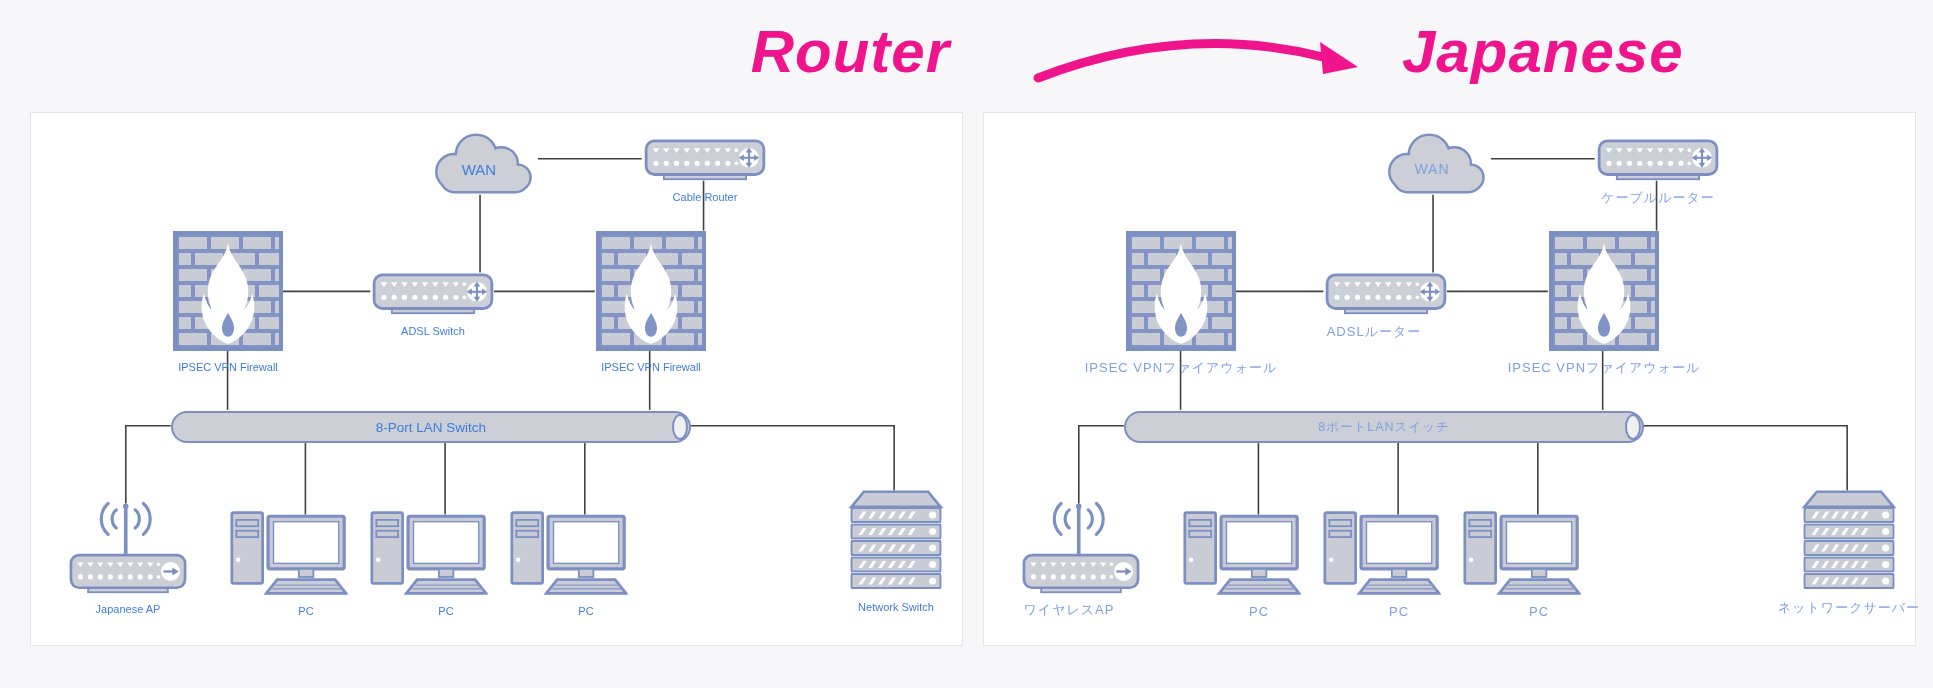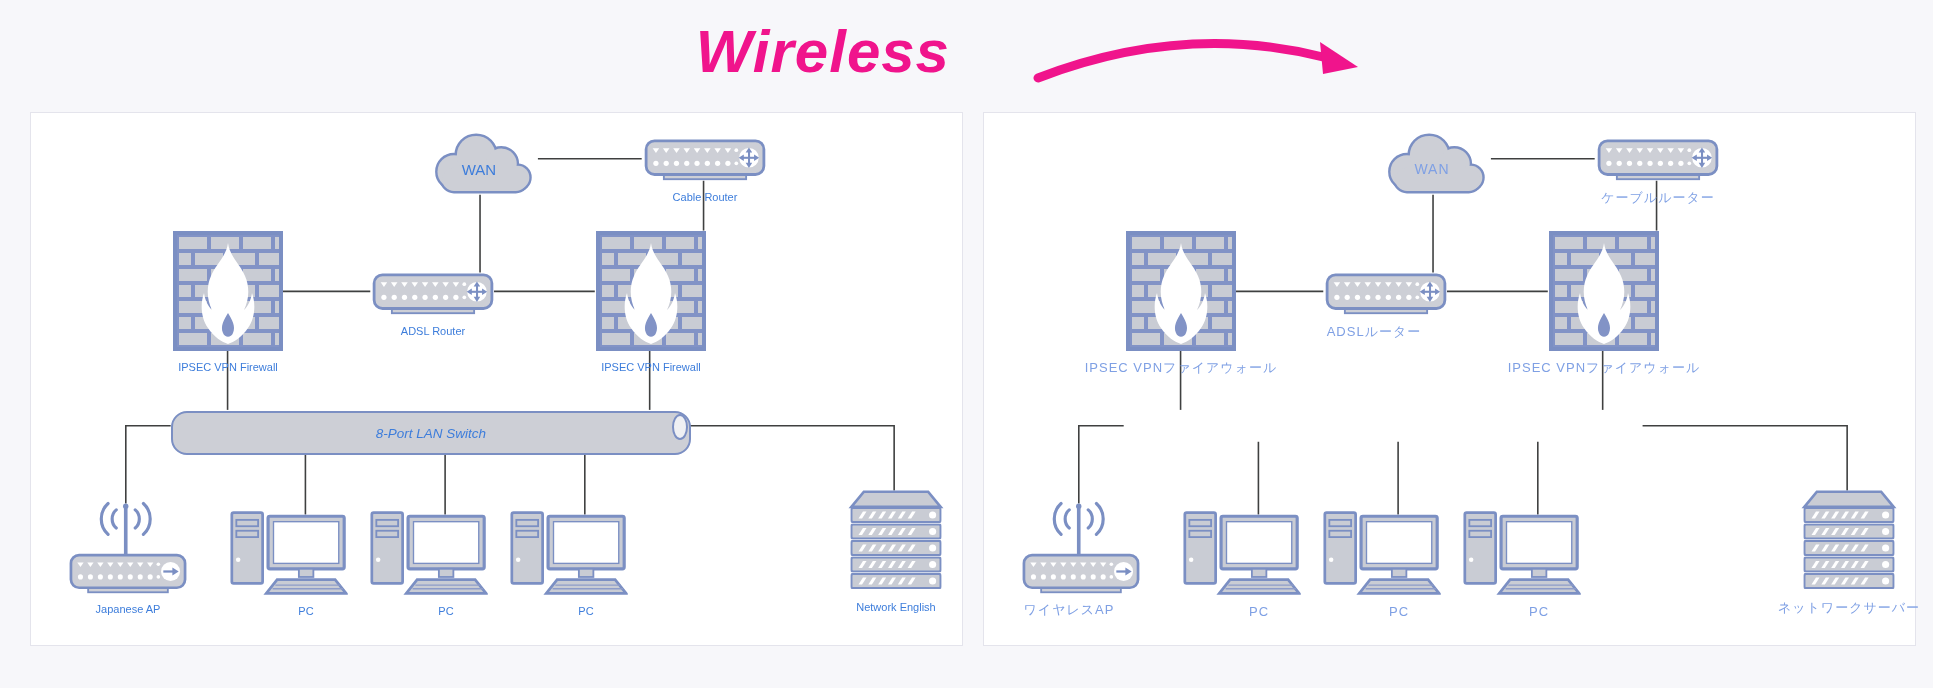--- a/index.html
+++ b/index.html
@@ -23,23 +23,23 @@
 
   .node{position:absolute;}
   .node svg{display:block;width:100%;height:100%;}
 
   .dlabel{position:absolute;text-align:center;font-size:11px;line-height:17px;}
   .panel-en .dlabel{color:#3D7DDB;}
   .panel-ja .dlabel{color:#7FA0E4;font-size:13px;letter-spacing:1px;}
   .wan-label{font-size:15px;}
   .panel-ja .wan-label{font-size:14px;}
 
-  .switch{position:absolute;left:140px;top:298px;width:520px;height:44px;
+  .switch{position:absolute;left:140px;top:298px;width:520px;height:32px;
           background:#CDCFD6;border:2px solid #7B8FC3;border-radius:16px;
-          box-sizing:border-box;display:flex;align-items:center;justify-content:center;font-style:italic;}
+          box-sizing:border-box;display:flex;align-items:center;justify-content:center;}
   .switch-cap{position:absolute;right:1px;top:1px;width:16px;height:26px;
           border:2px solid #7B8FC3;border-radius:50%;background:#EFF0F3;box-sizing:border-box;}
   .switch-label{position:static;font-size:13.5px;}
   .panel-ja .switch-label{font-size:12.5px;}
 </style>
 </head>
 <body>
 
 <svg width="0" height="0" style="position:absolute" aria-hidden="true">
   <defs>
@@ -187,25 +187,26 @@
       <use href="#sym-srvunit" x="5" y="38.5" width="102" height="18"></use>
       <use href="#sym-srvunit" x="5" y="57" width="102" height="18"></use>
       <use href="#sym-srvunit" x="5" y="75.5" width="102" height="18"></use>
       <use href="#sym-srvunit" x="5" y="94" width="102" height="18"></use>
     </symbol>
   </defs>
 </svg>
 
 <div id="screen">
 
-  <div class="title-word t-en">Wireless</div>
+  <div class="title-word t-en">Router</div>
   <svg class="t-arrow" viewBox="0 0 340 64">
     <path d="M10 52 Q155 -4 295 31" fill="none" stroke="#F0148C" stroke-width="9" stroke-linecap="round"></path>
     <polygon points="330,41 292,16 295,48" fill="#F0148C"></polygon>
   </svg>
+  <div class="title-word t-ja">Japanese</div>
 
   <section class="panel panel-en">
     <svg class="lines" viewBox="0 0 933 534" preserveAspectRatio="none">
       <g fill="none" stroke="#3F4040" stroke-width="1.6">
         <path d="M508 46 H612"></path>
           <path d="M450 82 V160"></path>
         <path d="M252 179 H340"></path>
           <path d="M464 179 H565"></path>
         <path d="M674 68 V118"></path>
         <path d="M197 238 V298"></path>
@@ -244,21 +245,21 @@
           <use href="#sym-firewall"></use>
         </svg>
       </div>
     <div class="dlabel" style="left:505px;top:246px;width:230px">IPSEC VPN Firewall</div>
 
     <div class="node" style="left:340px;top:160px;width:124px;height:43px">
         <svg viewBox="0 0 132 46">
           <use href="#sym-router"></use>
         </svg>
       </div>
-    <div class="dlabel" style="left:322px;top:210px;width:160px">ADSL Router</div>
+    <div class="dlabel" style="left:322px;top:210px;width:160px">ADSL Switch</div>
 
     <div class="switch">
       <span class="dlabel switch-label">8-Port LAN Switch</span>
       <span class="switch-cap"></span>
     </div>
 
     <div class="node" style="left:37px;top:386px;width:120px;height:96px">
         <svg viewBox="0 0 132 106">
           <use href="#sym-ap"></use>
         </svg>
@@ -284,21 +285,21 @@
           <use href="#sym-pc"></use>
         </svg>
       </div>
     <div class="dlabel" style="left:515px;top:490px;width:80px">PC</div>
 
     <div class="node" style="left:815px;top:376px;width:100px;height:101px">
         <svg viewBox="0 0 112 113">
           <use href="#sym-server"></use>
         </svg>
       </div>
-    <div class="dlabel" style="left:765px;top:486px;width:200px">Network English</div>
+    <div class="dlabel" style="left:765px;top:486px;width:200px">Network Switch</div>
   </section>
 
   <section class="panel panel-ja">
     <svg class="lines" viewBox="0 0 933 534" preserveAspectRatio="none">
       <g fill="none" stroke="#3F4040" stroke-width="1.6">
         <path d="M508 46 H612"></path>
           <path d="M450 82 V160"></path>
         <path d="M252 179 H340"></path>
           <path d="M464 179 H565"></path>
         <path d="M674 68 V118"></path>
@@ -340,20 +341,24 @@
       </div>
     <div class="dlabel" style="left:505px;top:246px;width:230px">IPSEC VPNファイアウォール</div>
 
     <div class="node" style="left:340px;top:160px;width:124px;height:43px">
         <svg viewBox="0 0 132 46">
           <use href="#sym-router"></use>
         </svg>
       </div>
     <div class="dlabel" style="left:310px;top:210px;width:160px">ADSLルーター</div>
 
+    <div class="switch">
+      <span class="dlabel switch-label">8ポートLANスイッチ</span>
+      <span class="switch-cap"></span>
+    </div>
 
     <div class="node" style="left:37px;top:386px;width:120px;height:96px">
         <svg viewBox="0 0 132 106">
           <use href="#sym-ap"></use>
         </svg>
       </div>
     <div class="dlabel" style="left:15px;top:488px;width:140px">ワイヤレスAP</div>
 
     <div class="node" style="left:197px;top:396px;width:120px;height:87px">
         <svg viewBox="0 0 132 96">

